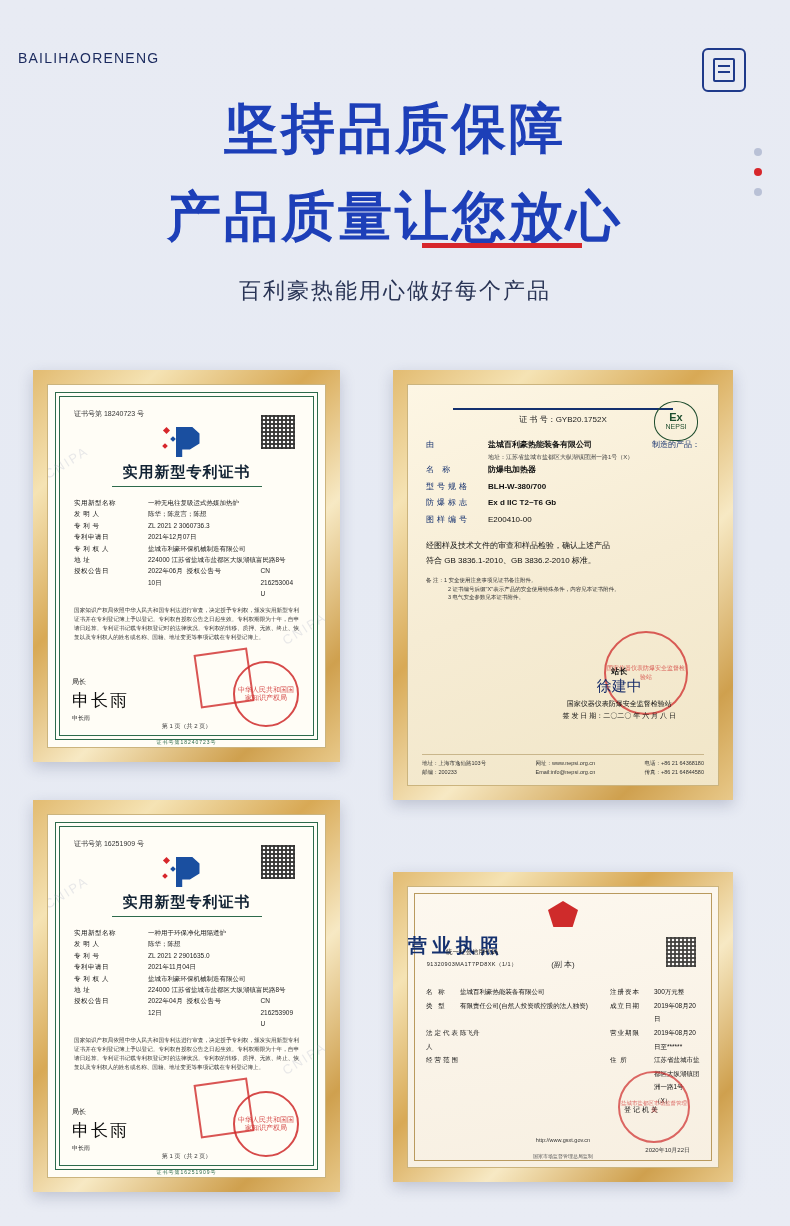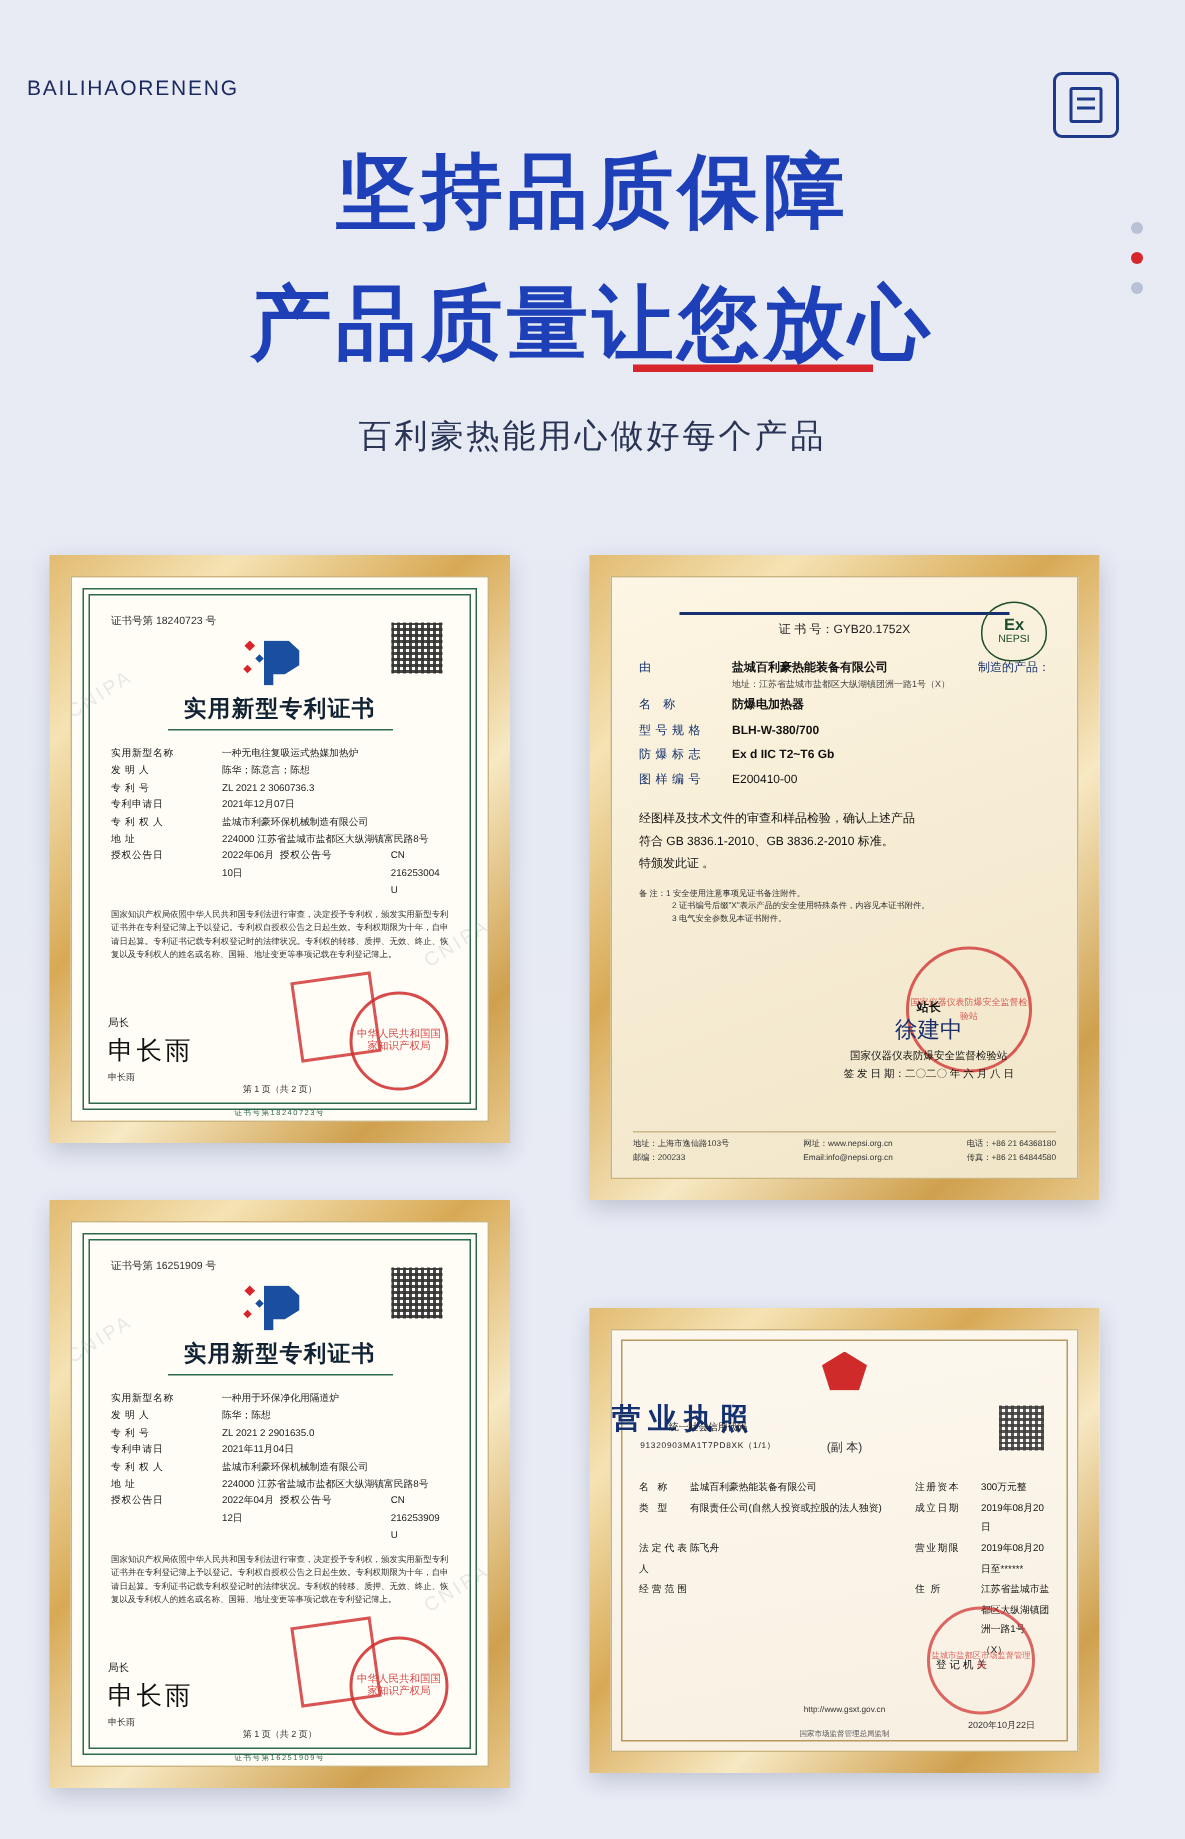--- a/index.html
+++ b/index.html
@@ -449,21 +449,20 @@
               </div>
             <div class="row">
                 <span class="lbl">图样编号</span>
                 <span class="val">E200410-00</span>
               </div>
           </div>
 
           <div class="exp-para">
             <div>经图样及技术文件的审查和样品检验，确认上述产品</div>
             <div>符合        GB 3836.1-2010、GB 3836.2-2010        标准。</div>
-            <div>特颁发此证 。</div>
           </div>
 
           <div class="exp-note">
             <div>备 注：1 安全使用注意事项见证书备注附件。</div>
             <div style="margin-left:22px">2 证书编号后缀"X"表示产品的安全使用特殊条件，内容见本证书附件。</div>
             <div style="margin-left:22px">3 电气安全参数见本证书附件。</div>
           </div>
 
           <div class="exp-stamp">国家仪器仪表防爆安全监督检验站</div>
           <div class="exp-sign">

